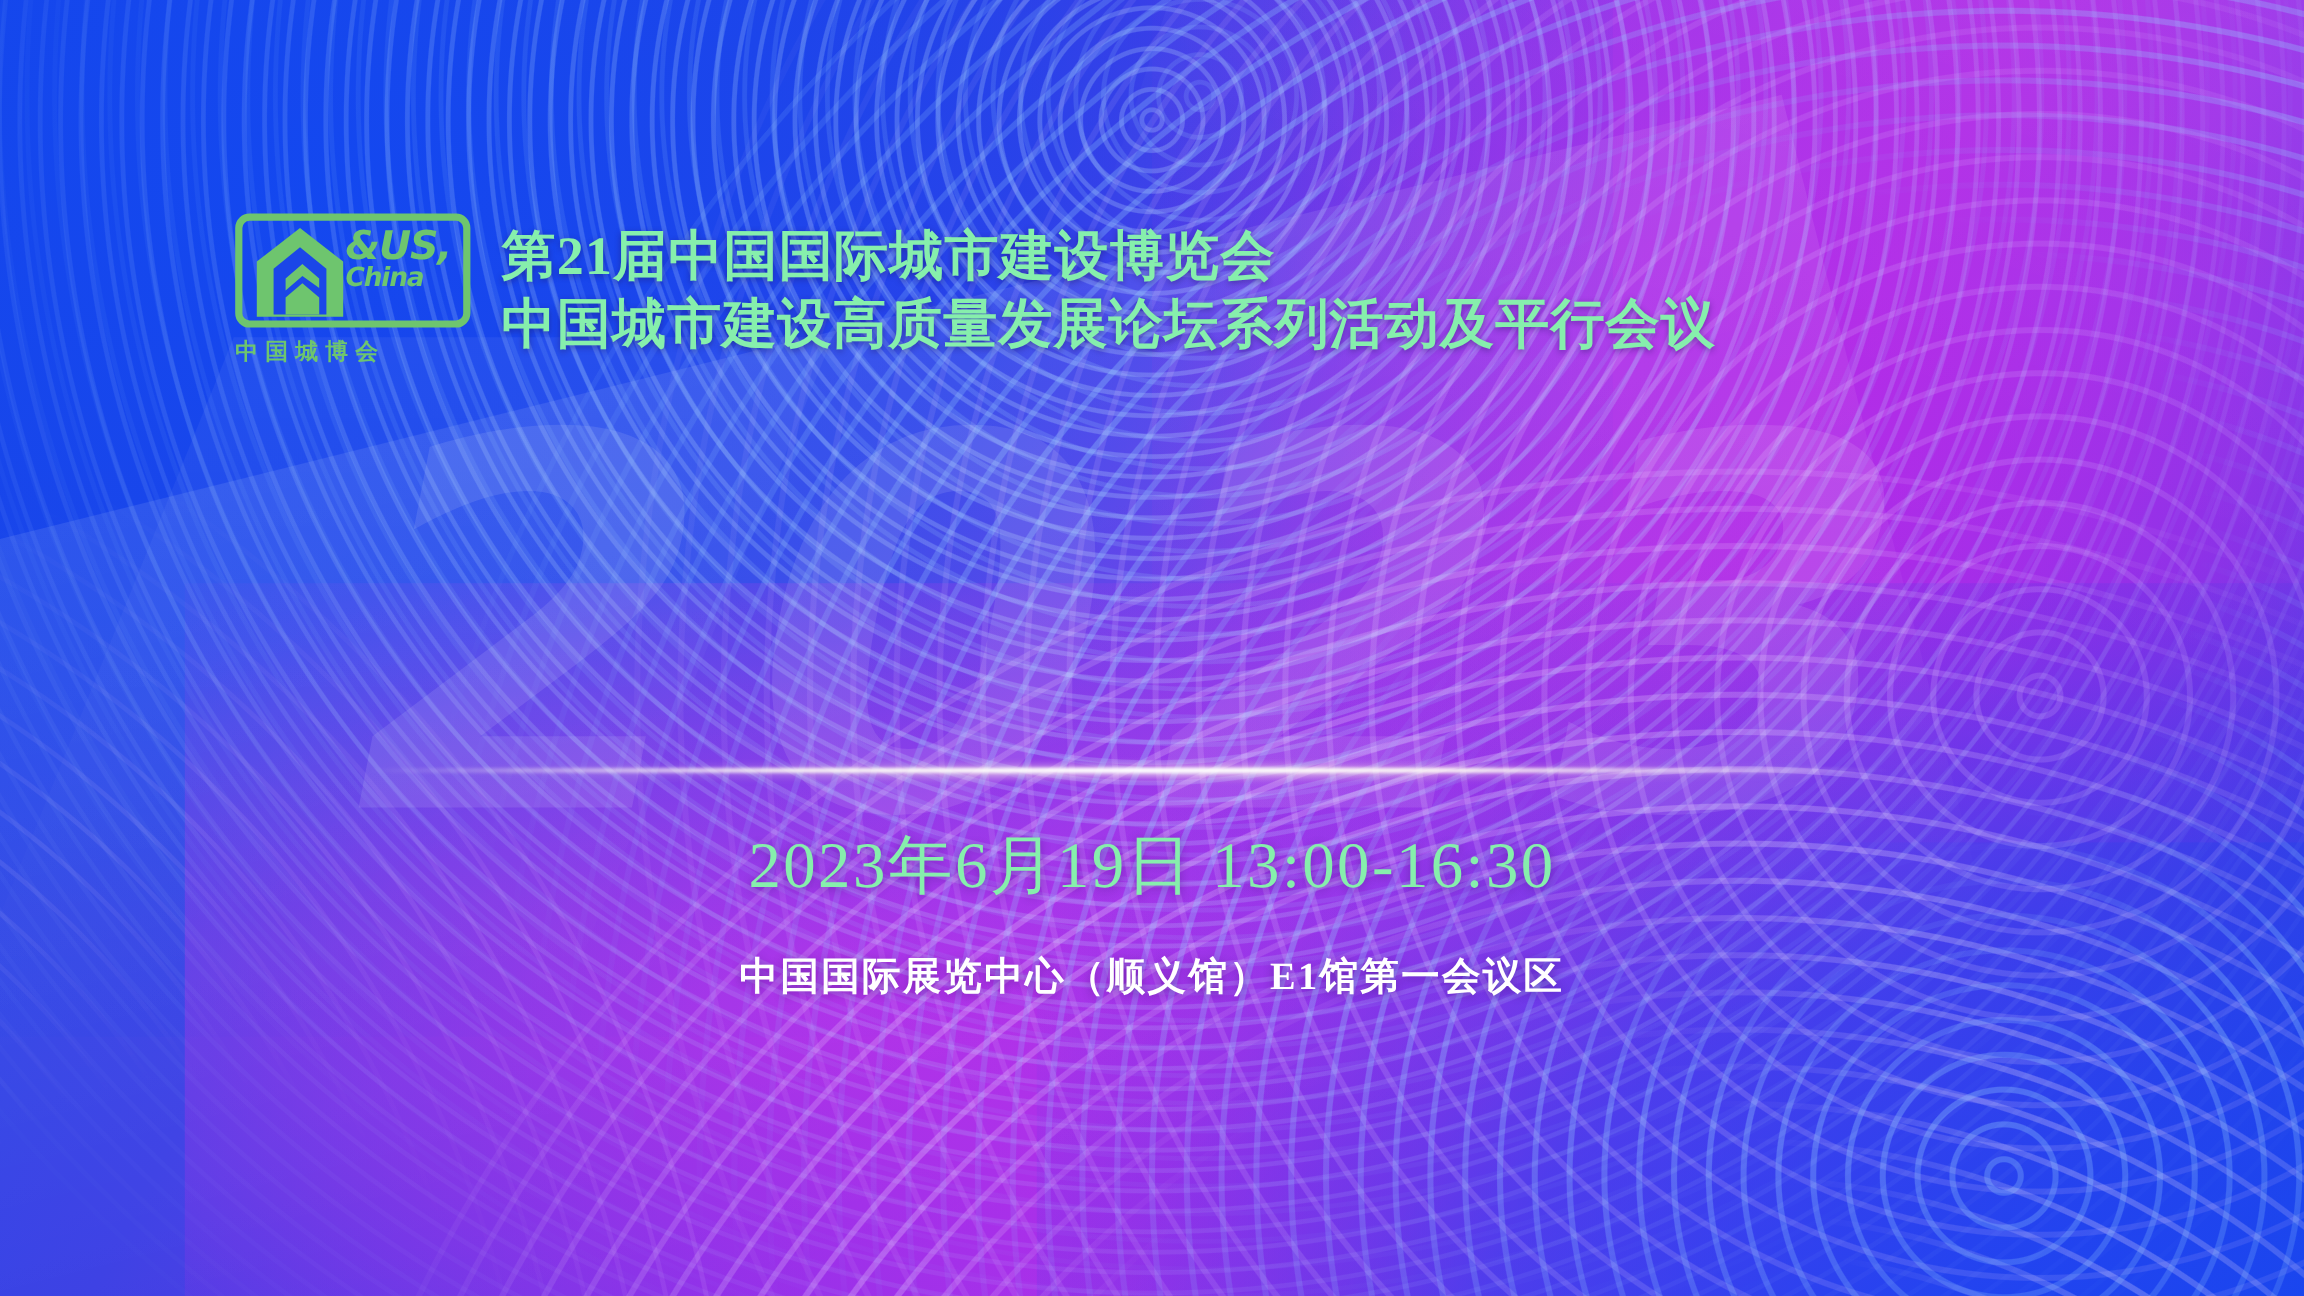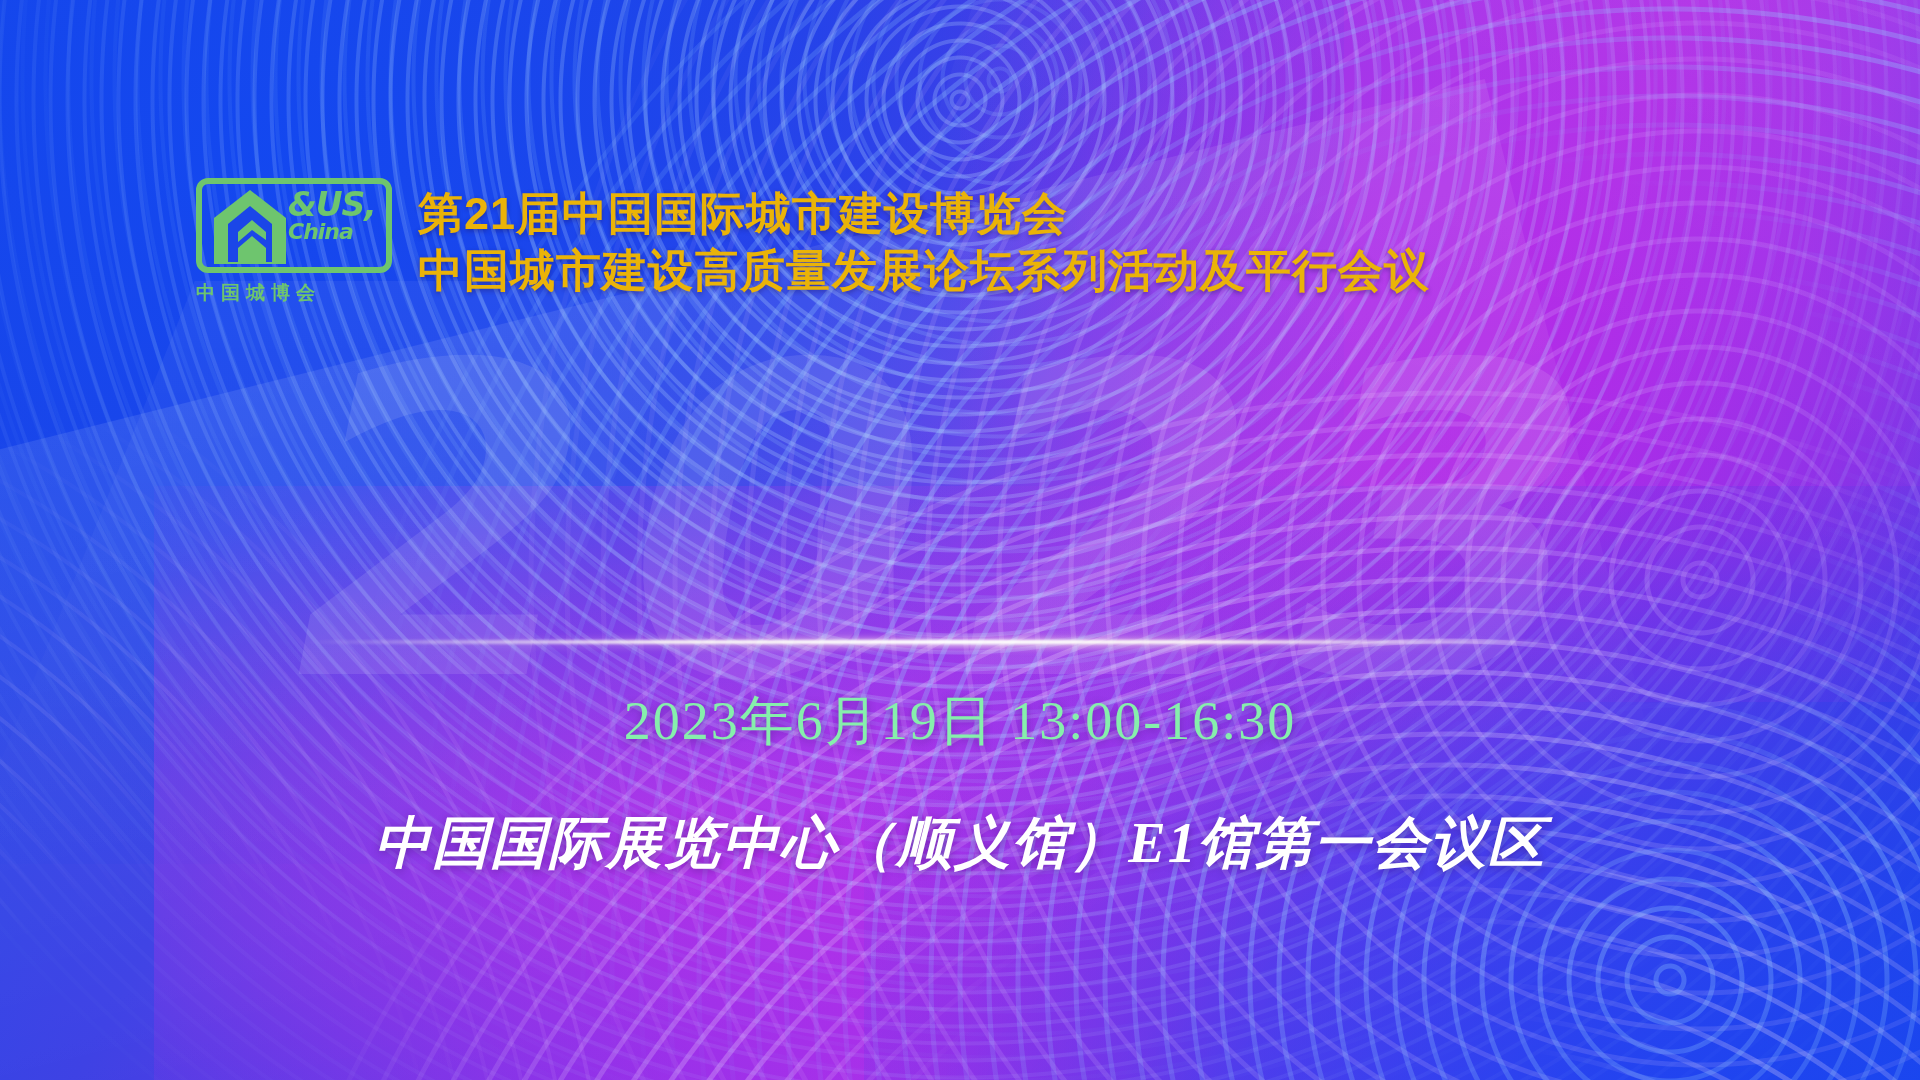--- a/index.html
+++ b/index.html
@@ -301,28 +301,28 @@
     color: #6ec56e;
     font-size: 19px;
     letter-spacing: 6px;
     text-align: left;
     font-weight: 600;
     white-space: nowrap;
   }
 
   .header-lines { display: flex; flex-direction: column; gap: 4px; }
   .hl {
-    color: #eab308;
+    color: #86efac;
     font-weight: 800;
     font-size: 45px;
     line-height: 1.18;
     letter-spacing: 1px;
     white-space: nowrap;
     text-shadow: 0 2px 5px rgba(30,20,90,0.45);
-    font-family: Liberation Sans, sans-serif;
+    font-family: Liberation Serif, serif;
   }
 
   
   .title-block {
     position: absolute;
     left: 0; right: 0;
     top: 400px;
     text-align: center;
   }
   .title-line {
@@ -350,26 +350,25 @@
   .meta-date {
     color: #86efac;
     font-family: "Liberation Serif", "DejaVu Serif", serif;
     font-size: 54px;
     font-weight: 400;
     letter-spacing: 2px;
     white-space: nowrap;
     text-shadow: 0 2px 8px rgba(60,20,110,0.45);
   }
   .meta-venue {
-    margin-top: 48px;
+    margin-top: 34px;
     color: #ffffff;
     font-family: "Liberation Serif", "DejaVu Serif", serif;
-    font-size: 56px;
+    font-size: 32px;
     font-weight: 700;
-    font-style: italic;
     letter-spacing: 2px;
     white-space: nowrap;
     text-shadow: 0 2px 8px rgba(60,20,110,0.45);
   }
 </style>
 </head>
 <body>
 
 <div id="poster">
 

